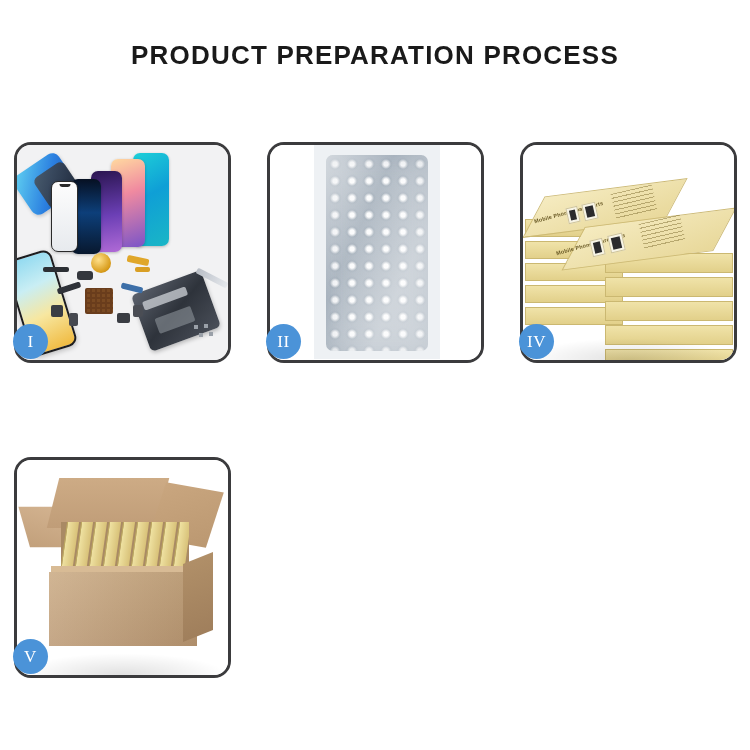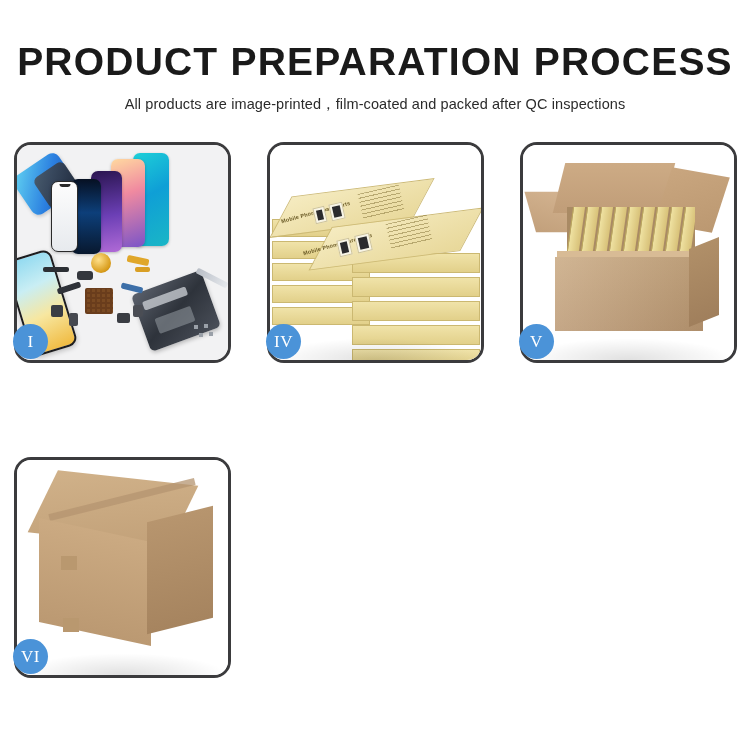--- a/index.html
+++ b/index.html
@@ -8,21 +8,21 @@
     background:#ffffff;
     font-family:"Liberation Sans", sans-serif;
     overflow:hidden;
   }
   .page { position:relative; width:750px; height:750px; background:#fff; }
 
   
   .header { position:absolute; top:0; left:0; width:750px; text-align:center; }
   .title {
     font-family:"Liberation Sans", sans-serif;
-    font-size:39px; font-weight:700; letter-spacing:1.2px;
+    font-size:26px; font-weight:700; letter-spacing:1.2px;
     color:#1a1a1a; line-height:1; margin-top:42px;
     white-space:nowrap;
   }
   .subtitle {
     font-family:"Liberation Sans", sans-serif;
     font-size:14.5px; font-weight:400; color:#2b2b2b;
     margin-top:14px; letter-spacing:0.1px; white-space:nowrap;
   }
 
   
@@ -326,21 +326,20 @@
     background:radial-gradient(ellipse at 50% 100%, rgba(0,0,0,.12), rgba(0,0,0,0) 70%);
   }
 </style>
 </head>
 <body>
 
 <div class="page">
 
   <div class="header">
     <div class="title">PRODUCT PREPARATION PROCESS</div>
-    <div class="subtitle">All products are image-printed，film-coated and packed after QC inspections</div>
   </div>
 
   <div class="grid">
 
     <div class="panel">
       <div class="panel-inner p1">
         <div class="glass-blue"></div>
         <div class="glass-blue2"></div>
         <div class="phone ph-teal"></div>
         <div class="phone ph-wave"></div>
@@ -360,20 +359,27 @@
         <div class="part sq-d"></div>
         <div class="part cam-a"></div>
         <div class="part cbl-a"></div>
         <div class="part cbl-b"></div>
         <div class="screws"></div>
         <div class="tweezer"></div>
       </div>
       <div class="badge">I</div>
     </div>
 
+    <div class="panel">
+      <div class="panel-inner p2">
+        <div class="bw-sheet"></div>
+        <div class="bw-pack"></div>
+      </div>
+      <div class="badge">II</div>
+    </div>
 
 
     <div class="panel">
       <div class="panel-inner p4">
         <div class="stack">
 
           <div class="kbox" style="left:4px;  top:58px;  width:98px; height:18px;"></div>
           <div class="kbox" style="left:4px;  top:80px;  width:98px; height:18px;"></div>
           <div class="kbox" style="left:4px;  top:102px; width:98px; height:18px;"></div>
           <div class="kbox" style="left:4px;  top:124px; width:98px; height:18px;"></div>
@@ -427,28 +433,15 @@
           <span style="left:114px;"></span>
         </div>
         <div class="c5-lip"></div>
         <div class="c5-body"></div>
         <div class="c5-side"></div>
         <div class="shadow-blob"></div>
       </div>
       <div class="badge">V</div>
     </div>
 
-    <div class="panel">
-      <div class="panel-inner p6">
-        <div class="c6-tape"></div>
-        <div class="c6-top"></div>
-        <div class="c6-seam"></div>
-        <div class="c6-front"></div>
-        <div class="c6-side"></div>
-        <div class="c6-tab1"></div>
-        <div class="c6-tab2"></div>
-        <div class="shadow-blob"></div>
-      </div>
-      <div class="badge">VI</div>
-    </div>
 
   </div>
 </div>
 
 </body></html>

